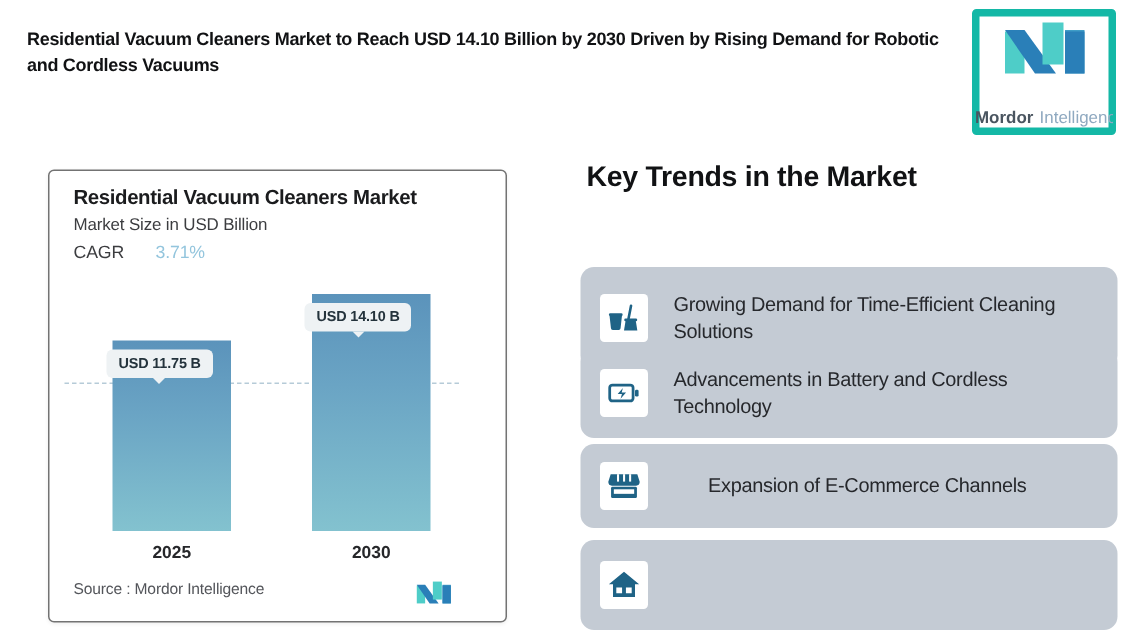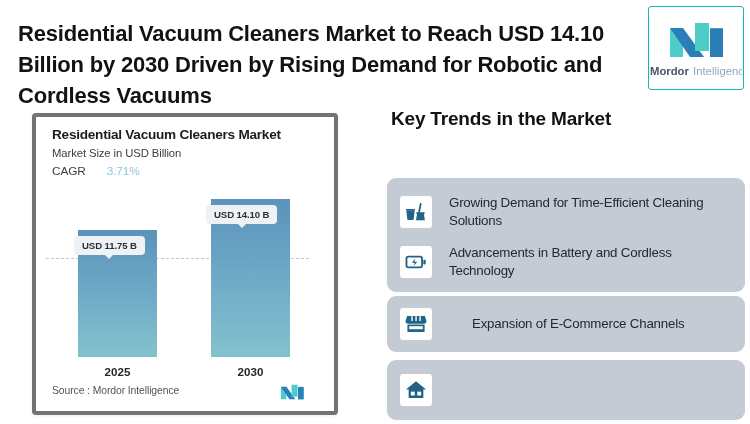--- a/index.html
+++ b/index.html
@@ -24,55 +24,55 @@
     left: 0; top: 0;
     width: 750px;
     height: 96px;
   }
 
   .headline {
     position: absolute;
     left: 18px;
     top: 18px;
     width: 610px;
-    font-size: 22px;
+    font-size: 12px;
     font-weight: bold;
     line-height: 1.42;
     letter-spacing: -0.2px;
     color: #111214;
   }
 
   
   .brand-card {
     position: absolute;
     left: 648px;
     top: 6px;
     width: 96px;
     height: 84px;
     background: #ffffff;
-    border: 1px solid #14b8a6;
+    border: 5px solid #14b8a6;
     border-radius: 3px;
     display: flex;
     flex-direction: column;
     align-items: center;
-    justify-content: center;
+    justify-content: space-between;
     gap: 3px;
   }
   .brand-mark { width: 60px; height: 42px; display: block; }
   .brand-text { display: block; height: 14px; }
 
   
   .chart-card {
     position: absolute;
     left: 32px;
     top: 113px;
     width: 306px;
     height: 302px;
     background: #ffffff;
-    border: 4px solid #737373;
+    border: 1px solid #737373;
     border-radius: 4px;
     box-shadow: 0 1px 3px rgba(0,0,0,0.07);
   }
 
   .chart-title {
     position: absolute;
     left: 16px;
     top: 10px;
     font-size: 13.6px;
     font-weight: bold;

